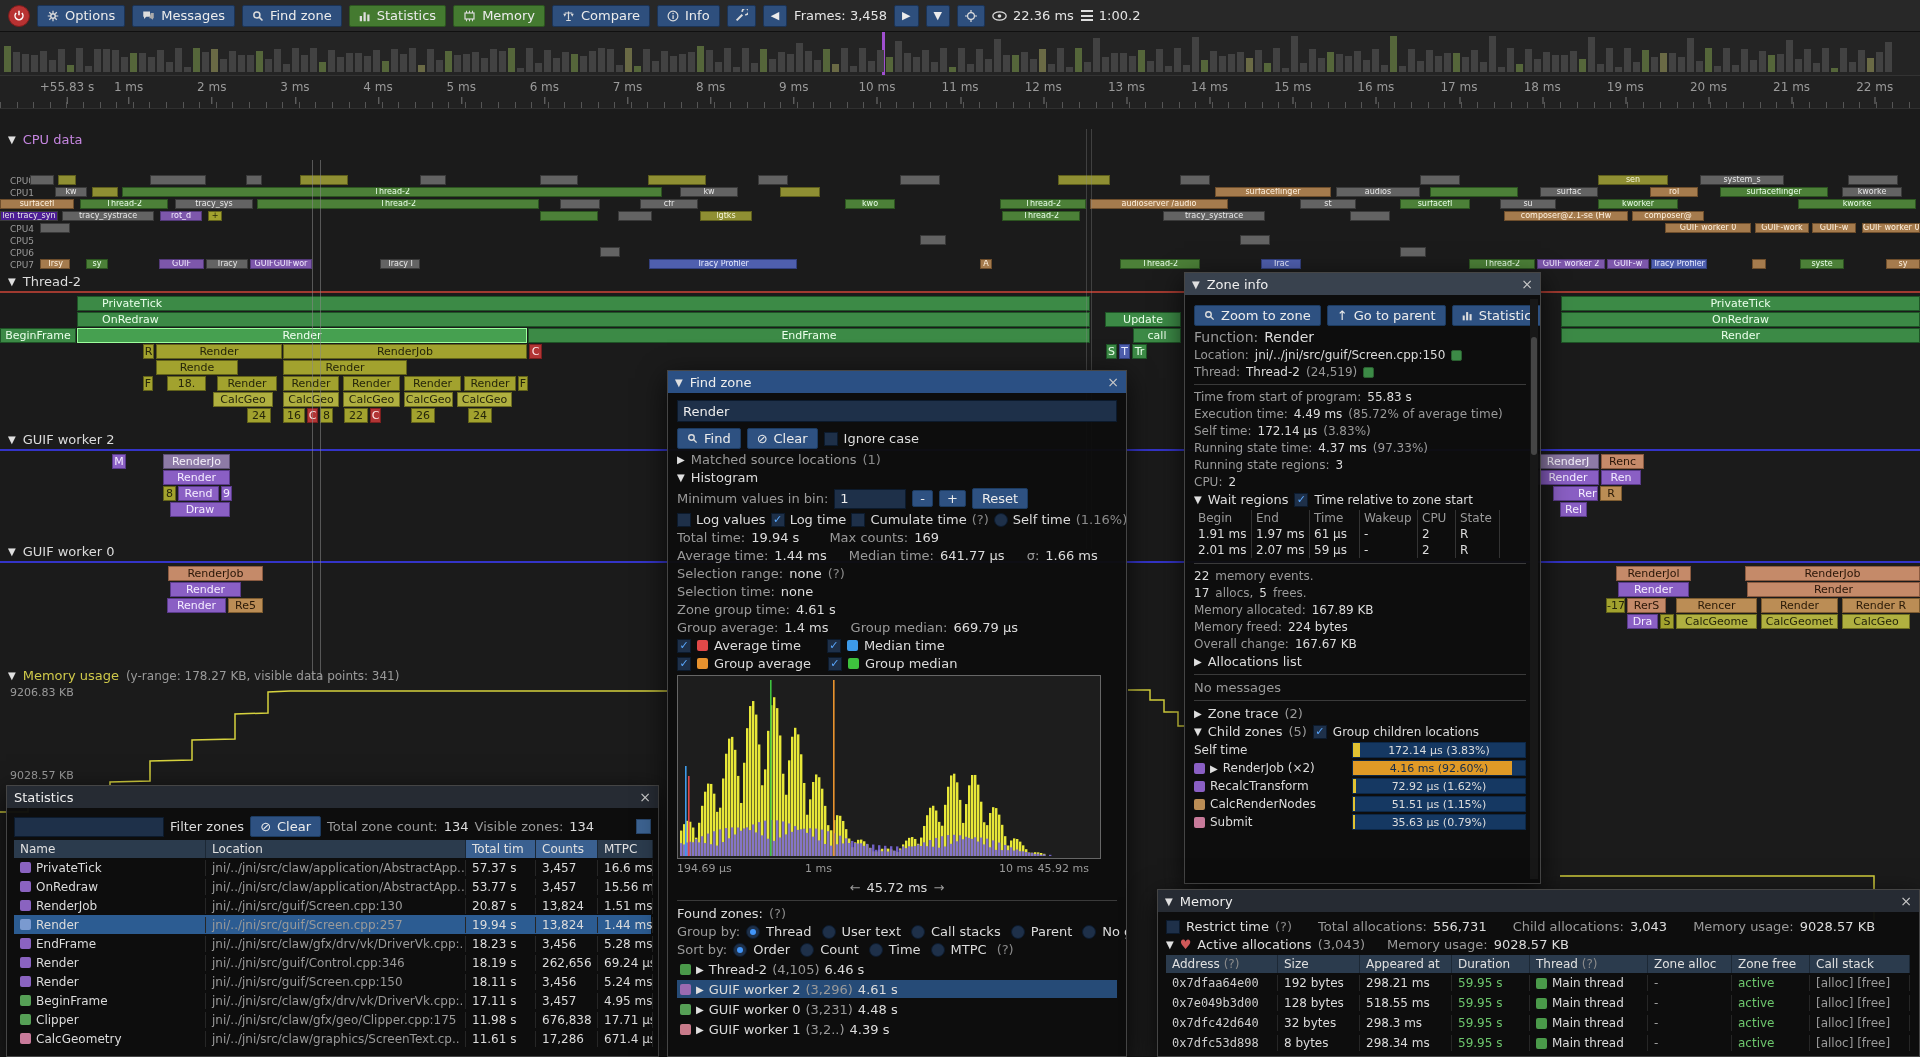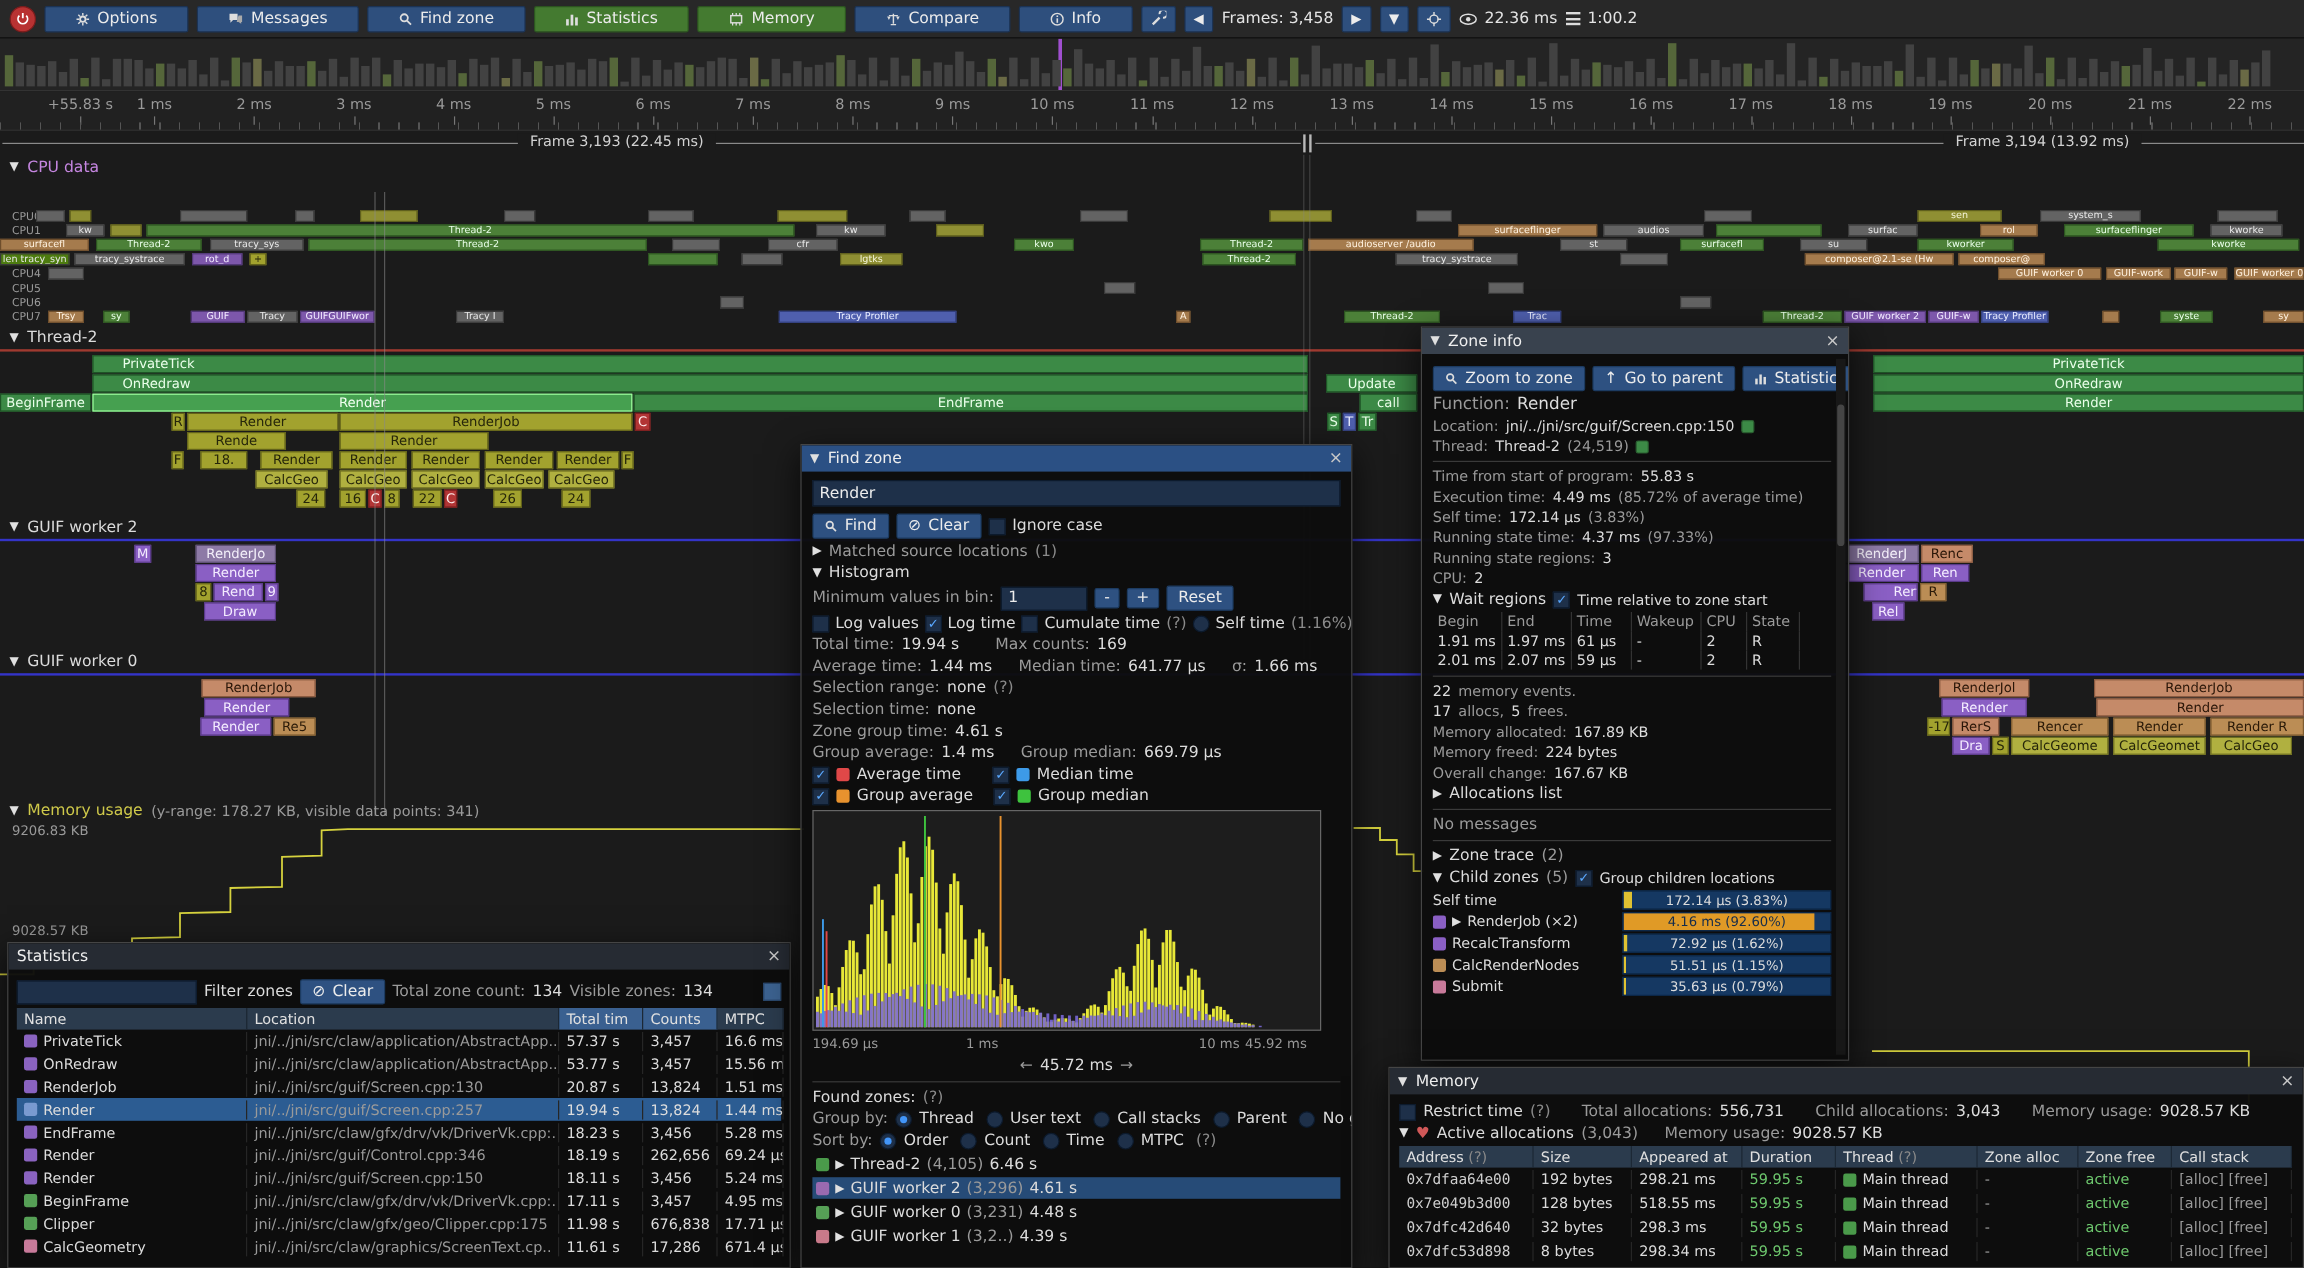--- a/index.html
+++ b/index.html
@@ -1,21 +1,21 @@
 <!DOCTYPE html>
 <html><head>
 <meta charset="utf-8">
 <style>
   *{margin:0;padding:0;box-sizing:border-box}
   body{background:#000;font-family:"DejaVu Sans","Liberation Sans",sans-serif}
   #stage{position:relative;width:1920px;height:1057px;background:#1b1b1b;overflow:hidden;color:#dcdcdc;font-size:13px}
   
   #toolbar{position:absolute;left:0;top:0;width:100%;height:32px;background:#282828;border-bottom:1px solid #101010;display:flex;align-items:center;gap:7px;padding:0 8px;z-index:30}
   .pwr{width:22px;height:22px;border-radius:50%;background:#b83232;border:1px solid #7c1c1c;display:flex;align-items:center;justify-content:center;cursor:pointer;flex:none}
-  .tbtn{height:22px;display:inline-flex;align-items:center;gap:6px;background:#2e4f7d;border:1px solid #1b3355;border-radius:2px;padding:0 25px;color:#ececec;font-size:13px;cursor:pointer;white-space:nowrap}
+  .tbtn{height:22px;display:inline-flex;align-items:center;gap:6px;background:#2e4f7d;border:1px solid #1b3355;border-radius:2px;padding:0 9px;color:#ececec;font-size:13px;cursor:pointer;white-space:nowrap}
   .tbtn.green{background:#447a30;border-color:#2c5420}
   .tbtn.nav{padding:0 7px;font-size:11px}
   .tstat{display:inline-flex;align-items:center;gap:6px;color:#e4e4e4;white-space:nowrap}
   .icn{display:inline-flex;align-items:center;justify-content:center}
   .menu-icn{width:12px;height:11px;border-top:2px solid #ddd;border-bottom:2px solid #ddd;position:relative}
   .menu-icn::after{content:"";position:absolute;left:0;right:0;top:2.5px;height:2px;background:#ddd}
   
   #framestrip{position:absolute;left:0;top:32px;width:100%;height:44px;background:#242424;border-bottom:1px solid #333;overflow:hidden}
   .fbar{position:absolute;bottom:3px;width:7px;background:#424242}
   #fmarker{position:absolute;bottom:0;top:0;width:3px;background:#a04fd0}
@@ -430,28 +430,20 @@
       <div class="rtick" style="left: 1292.7px;">15 ms</div>
       <div class="rtick" style="left: 1375.85px;">16 ms</div>
       <div class="rtick" style="left: 1459px;">17 ms</div>
       <div class="rtick" style="left: 1542.15px;">18 ms</div>
       <div class="rtick" style="left: 1625.3px;">19 ms</div>
       <div class="rtick" style="left: 1708.45px;">20 ms</div>
       <div class="rtick" style="left: 1791.6px;">21 ms</div>
       <div class="rtick" style="left: 1874.75px;">22 ms</div>
     </div>
 
-  <div id="fmarks">
-    <div class="fline" style="left:2px;width:1082px"></div>
-    <div class="fline" style="left:1096px;right:0"></div>
-    <span class="ftext" style="left:514px">Frame 3,193 (22.45 ms)</span>
-    <span class="ftext" style="left:1702px">Frame 3,194 (13.92 ms)</span>
-    <div class="fsplit" style="left:1086px"></div>
-    <div class="fsplit" style="left:1091px"></div>
-  </div>
 
   <div class="vline" style="left:312px;top:160px;height:520px"></div>
   <div class="vline" style="left:320px;top:160px;height:520px"></div>
   <div class="vline" style="left:1086px;top:129px;height:420px;opacity:.35"></div>
   <div class="vline" style="left:1091px;top:129px;height:420px;opacity:.35"></div>
 
   <div class="sech" style="left:8px;top:132px">
     <span class="tri">▼</span>
     <span style="color:#c586e0">CPU data</span>
   </div>
@@ -502,21 +494,21 @@
         <div class="cseg" style="left: 1000px; width: 86px; background: rgb(76, 128, 56); border-color: rgb(44, 84, 32); color: rgb(234, 255, 234);">Thread-2</div>
         <div class="cseg" style="left: 1090px; width: 138px; background: rgb(165, 123, 77); border-color: rgb(110, 78, 44); color: rgb(255, 242, 224);">audioserver /audio</div>
         <div class="cseg" style="left: 1300px; width: 56px; background: rgb(99, 99, 99); border-color: rgb(58, 58, 58); color: rgb(232, 232, 232);">st</div>
         <div class="cseg" style="left: 1400px; width: 70px; background: rgb(76, 128, 56); border-color: rgb(44, 84, 32); color: rgb(234, 255, 234);">surfacefl</div>
         <div class="cseg" style="left: 1500px; width: 56px; background: rgb(99, 99, 99); border-color: rgb(58, 58, 58); color: rgb(232, 232, 232);">su</div>
         <div class="cseg" style="left: 1598px; width: 80px; background: rgb(76, 128, 56); border-color: rgb(44, 84, 32); color: rgb(234, 255, 234);">kworker</div>
         <div class="cseg" style="left: 1798px; width: 118px; background: rgb(76, 128, 56); border-color: rgb(44, 84, 32); color: rgb(234, 255, 234);">kworke</div>
       </div>
       <div class="cpurow" style="top: 36px;">
         <span class="cpulabel">CPU3</span>
-        <div class="cseg" style="left: 0px; width: 58px; background: #4d7c0f; border-color: rgb(58, 58, 58); color: rgb(232, 232, 232);">len tracy_syn</div>
+        <div class="cseg" style="left: 0px; width: 58px; background: #4c1d95; border-color: rgb(58, 58, 58); color: rgb(232, 232, 232);">len tracy_syn</div>
         <div class="cseg" style="left: 62px; width: 92px; background: rgb(99, 99, 99); border-color: rgb(58, 58, 58); color: rgb(232, 232, 232);">tracy_systrace</div>
         <div class="cseg" style="left: 160px; width: 42px; background: rgb(125, 87, 171); border-color: rgb(82, 56, 120); color: rgb(242, 234, 255);">rot_d</div>
         <div class="cseg" style="left: 208px; width: 14px; background: rgb(162, 162, 46); border-color: rgb(98, 98, 26); color: rgb(38, 38, 10);">+</div>
         <div class="cseg" style="left: 540px; width: 58px; background: rgb(76, 128, 56); border-color: rgb(44, 84, 32); color: rgb(234, 255, 234);"></div>
         <div class="cseg" style="left: 618px; width: 30px; background: rgb(99, 99, 99); border-color: rgb(58, 58, 58); color: rgb(232, 232, 232); padding-left: 32px;">md</div>
         <div class="cseg" style="left: 700px; width: 52px; background: rgb(143, 143, 51); border-color: rgb(94, 94, 28); color: rgb(244, 244, 216);">lgtks</div>
         <div class="cseg" style="left: 1002px; width: 78px; background: rgb(76, 128, 56); border-color: rgb(44, 84, 32); color: rgb(234, 255, 234);">Thread-2</div>
         <div class="cseg" style="left: 1163px; width: 102px; background: rgb(99, 99, 99); border-color: rgb(58, 58, 58); color: rgb(232, 232, 232);">tracy_systrace</div>
         <div class="cseg" style="left: 1350px; width: 40px; background: rgb(99, 99, 99); border-color: rgb(58, 58, 58); color: rgb(232, 232, 232);"></div>
         <div class="cseg" style="left: 1504px; width: 124px; background: rgb(165, 123, 77); border-color: rgb(110, 78, 44); color: rgb(255, 242, 224);">composer@2.1-se (Hw</div>

